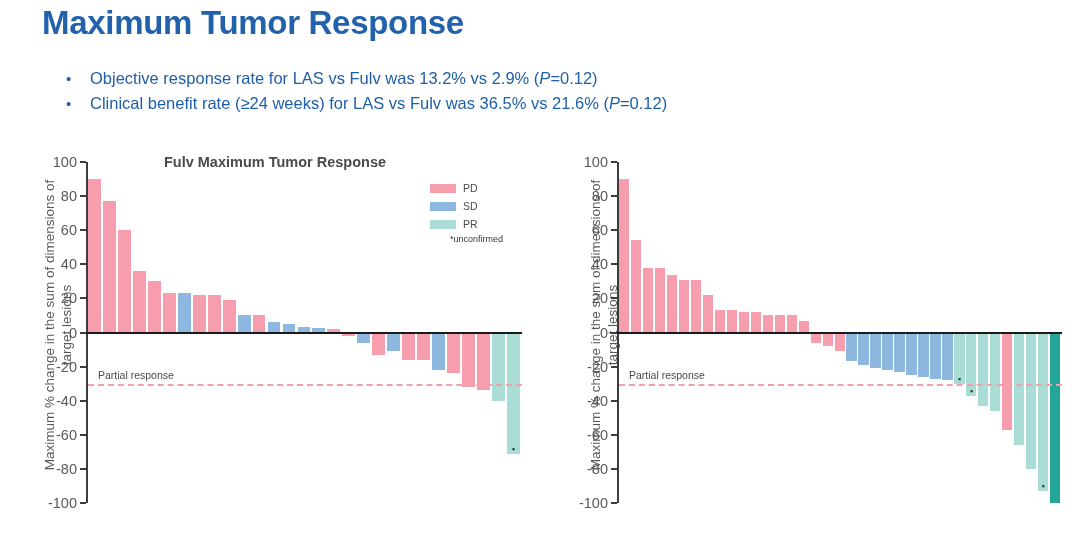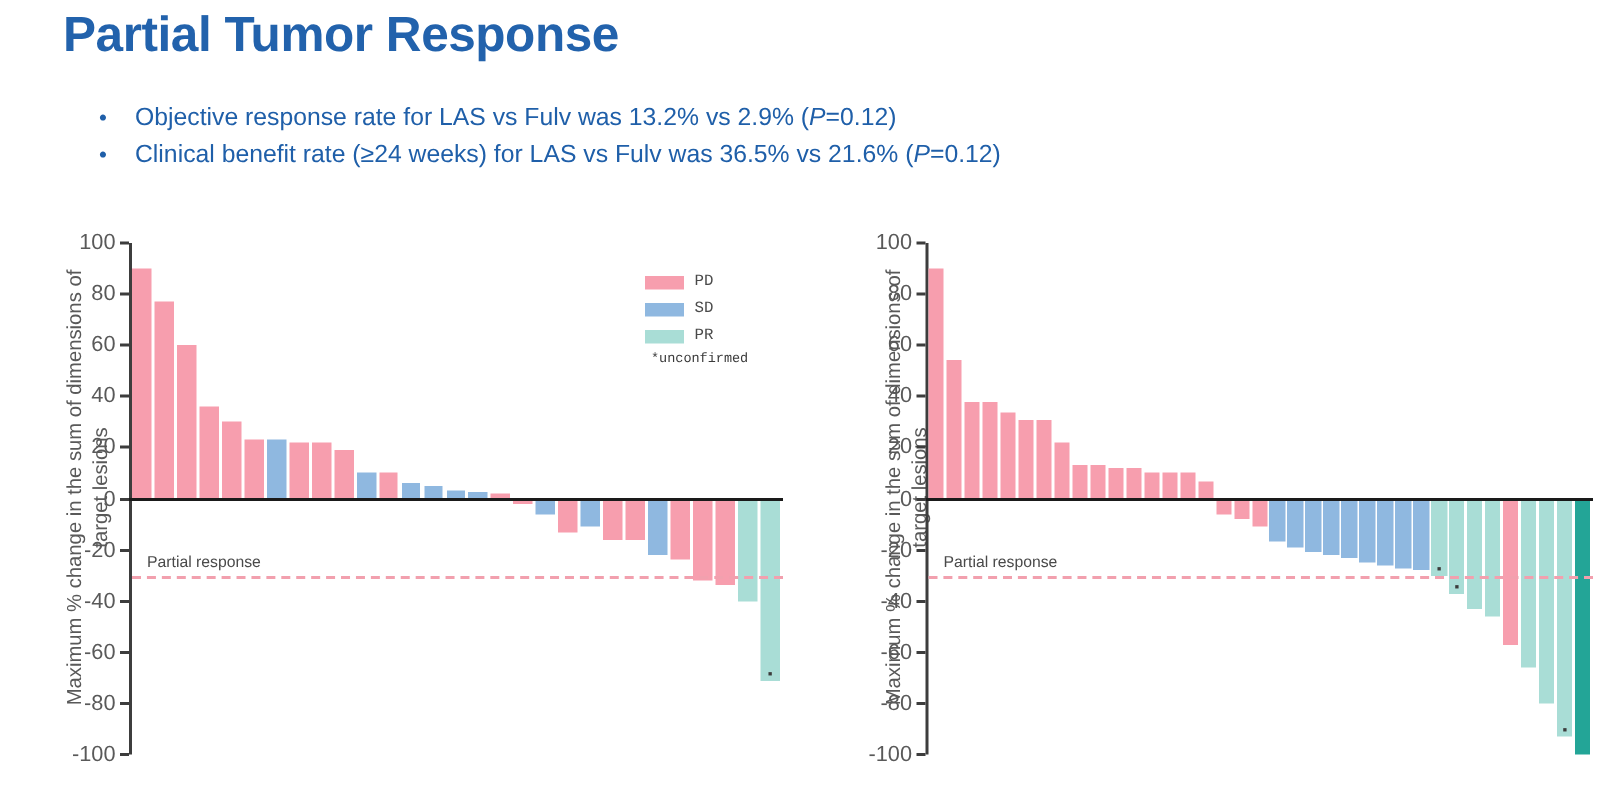--- a/index.html
+++ b/index.html
@@ -151,59 +151,59 @@
     font-size: 9px;
     line-height: 6px;
     color: #3c3c3c;
   }
 
   
   .legend {
     position: absolute;
     font-size: 10.5px;
     color: #4a4a4a;
-    font-family: Liberation Mono, monospace;
   }
   #legend-fulv { left: 430px; top: 32px; }
   .legend-row {
     display: flex;
     align-items: center;
     height: 16px;
     margin-bottom: 2px;
   }
   .legend-swatch {
     width: 26px; height: 9px;
     margin-right: 7px;
     flex: 0 0 26px;
   }
   .legend-note {
     font-size: 9px;
     color: #3a3a3a;
     margin-top: 2px;
-    margin-left: 4px;
+    margin-left: 20px;
     white-space: nowrap;
   }
 </style>
 </head>
 <body>
 
-<div id="slide-title">Partial Tumor Response</div>
+<div id="slide-title">Maximum Tumor Response</div>
 
 <div id="bullet-list">
   <div class="hdr-bullet">
     <span class="dot">•</span>
     <span class="txt">Objective response rate for LAS vs Fulv was 13.2% vs 2.9% (<i>P</i>=0.12)</span>
   </div>
   <div class="hdr-bullet">
     <span class="dot">•</span>
     <span class="txt">Clinical benefit rate (≥24 weeks) for LAS vs Fulv was 36.5% vs 21.6% (<i>P</i>=0.12)</span>
   </div>
 </div>
 
 <div class="panel" id="panel-fulv">
+  <div class="chart-title">Fulv Maximum  Tumor Response</div>
   <div class="ylabel">Maximum % change in the sum of dimensions of target lesions</div>
   <div class="plot" id="plot-fulv">
     <div class="axis-spine"></div>
     <div class="bars">
         <div class="bar" title="PD 90%" style="left: 0px; width: 12.8703px; background: rgb(247, 158, 174); top: 17.05px; height: 153.45px;"></div>
         <div class="bar" title="PD 77%" style="left: 14.9655px; width: 12.8703px; background: rgb(247, 158, 174); top: 39.215px; height: 131.285px;"></div>
         <div class="bar" title="PD 60%" style="left: 29.931px; width: 12.8703px; background: rgb(247, 158, 174); top: 68.2px; height: 102.3px;"></div>
         <div class="bar" title="PD 36%" style="left: 44.8966px; width: 12.8703px; background: rgb(247, 158, 174); top: 109.12px; height: 61.38px;"></div>
         <div class="bar" title="PD 30%" style="left: 59.8621px; width: 12.8703px; background: rgb(247, 158, 174); top: 119.35px; height: 51.15px;"></div>
         <div class="bar" title="PD 23%" style="left: 74.8276px; width: 12.8703px; background: rgb(247, 158, 174); top: 131.285px; height: 39.215px;"></div>

